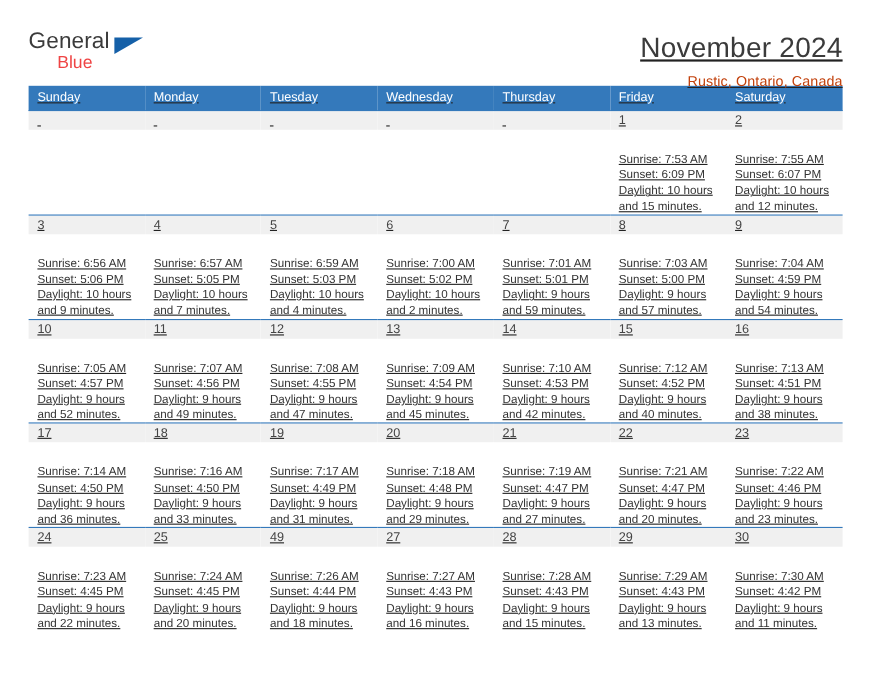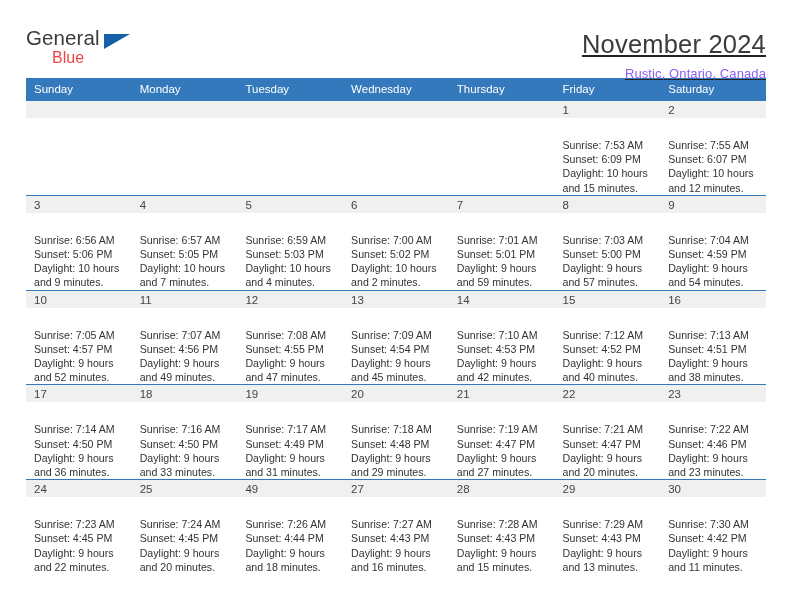--- a/index.html
+++ b/index.html
@@ -66,31 +66,32 @@
   }
   .cal-title {
     font-size: 25.5px;
     font-weight: normal;
     color: #3b3b3b;
     line-height: 1.15;
     letter-spacing: 0.2px;
   }
   .cal-subtitle {
     font-size: 13px;
-    color: #8b5cf6;
+    color: #c2410c;
     margin-top: 7px;
     letter-spacing: 0.1px;
   }
 
   
   .calendar {
     width: 740px;
     border-collapse: collapse;
     table-layout: fixed;
     margin-top: 10px;
+    text-decoration: underline;
   }
   .calendar th {
     background: #3479bb;
     color: #ffffff;
     font-size: 11.5px;
     font-weight: normal;
     text-align: left;
     padding: 5px 0 5px 8px;
     height: 20px;
     box-sizing: border-box;

